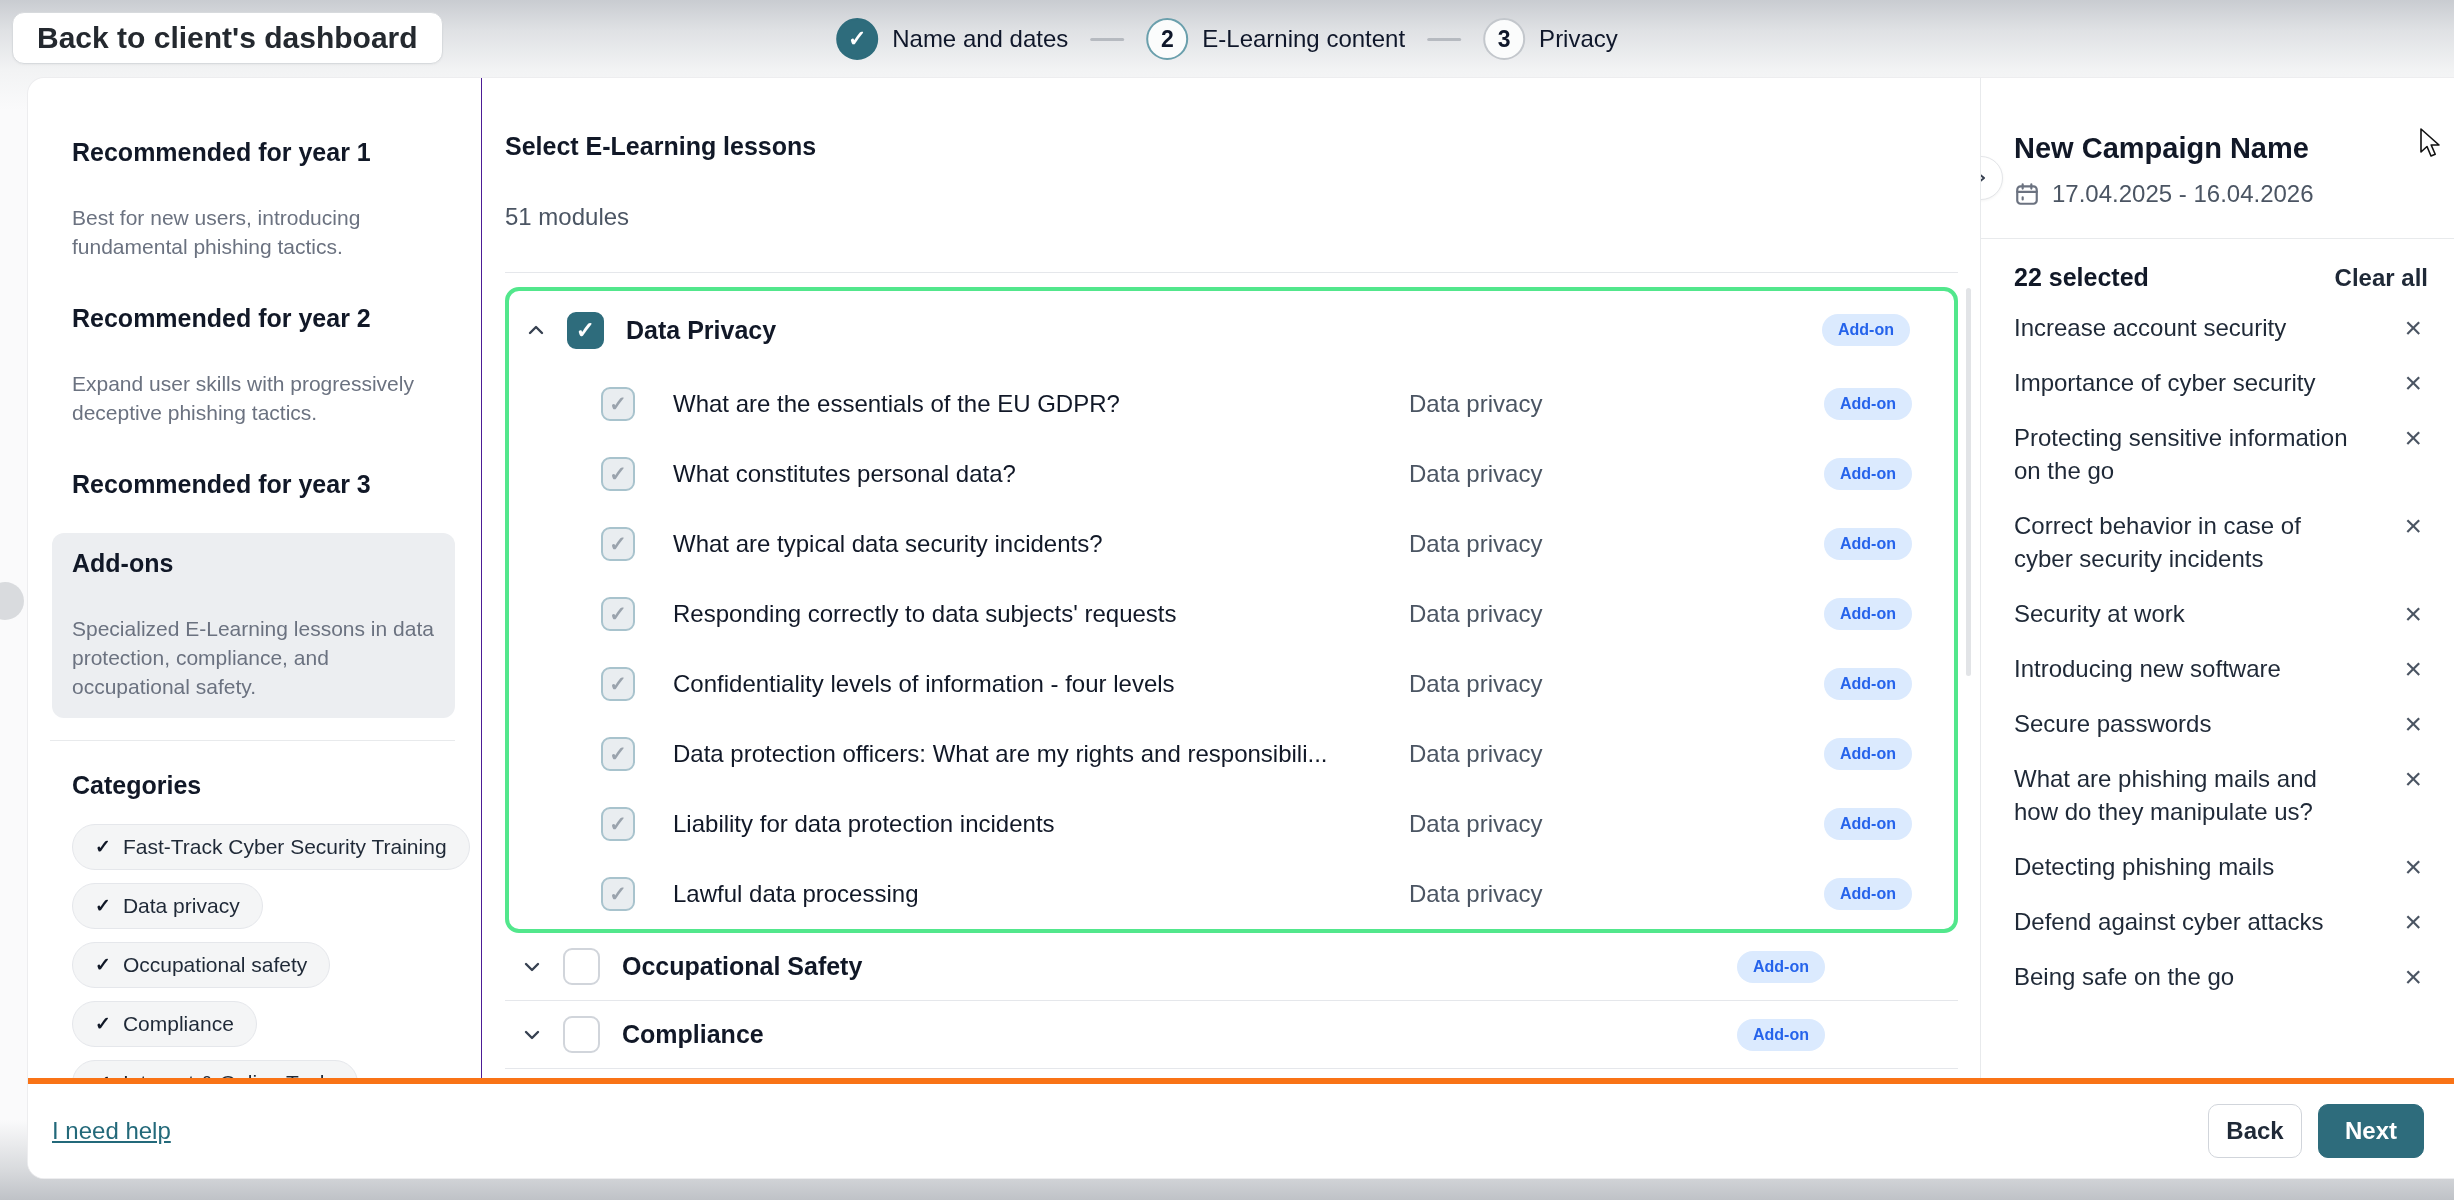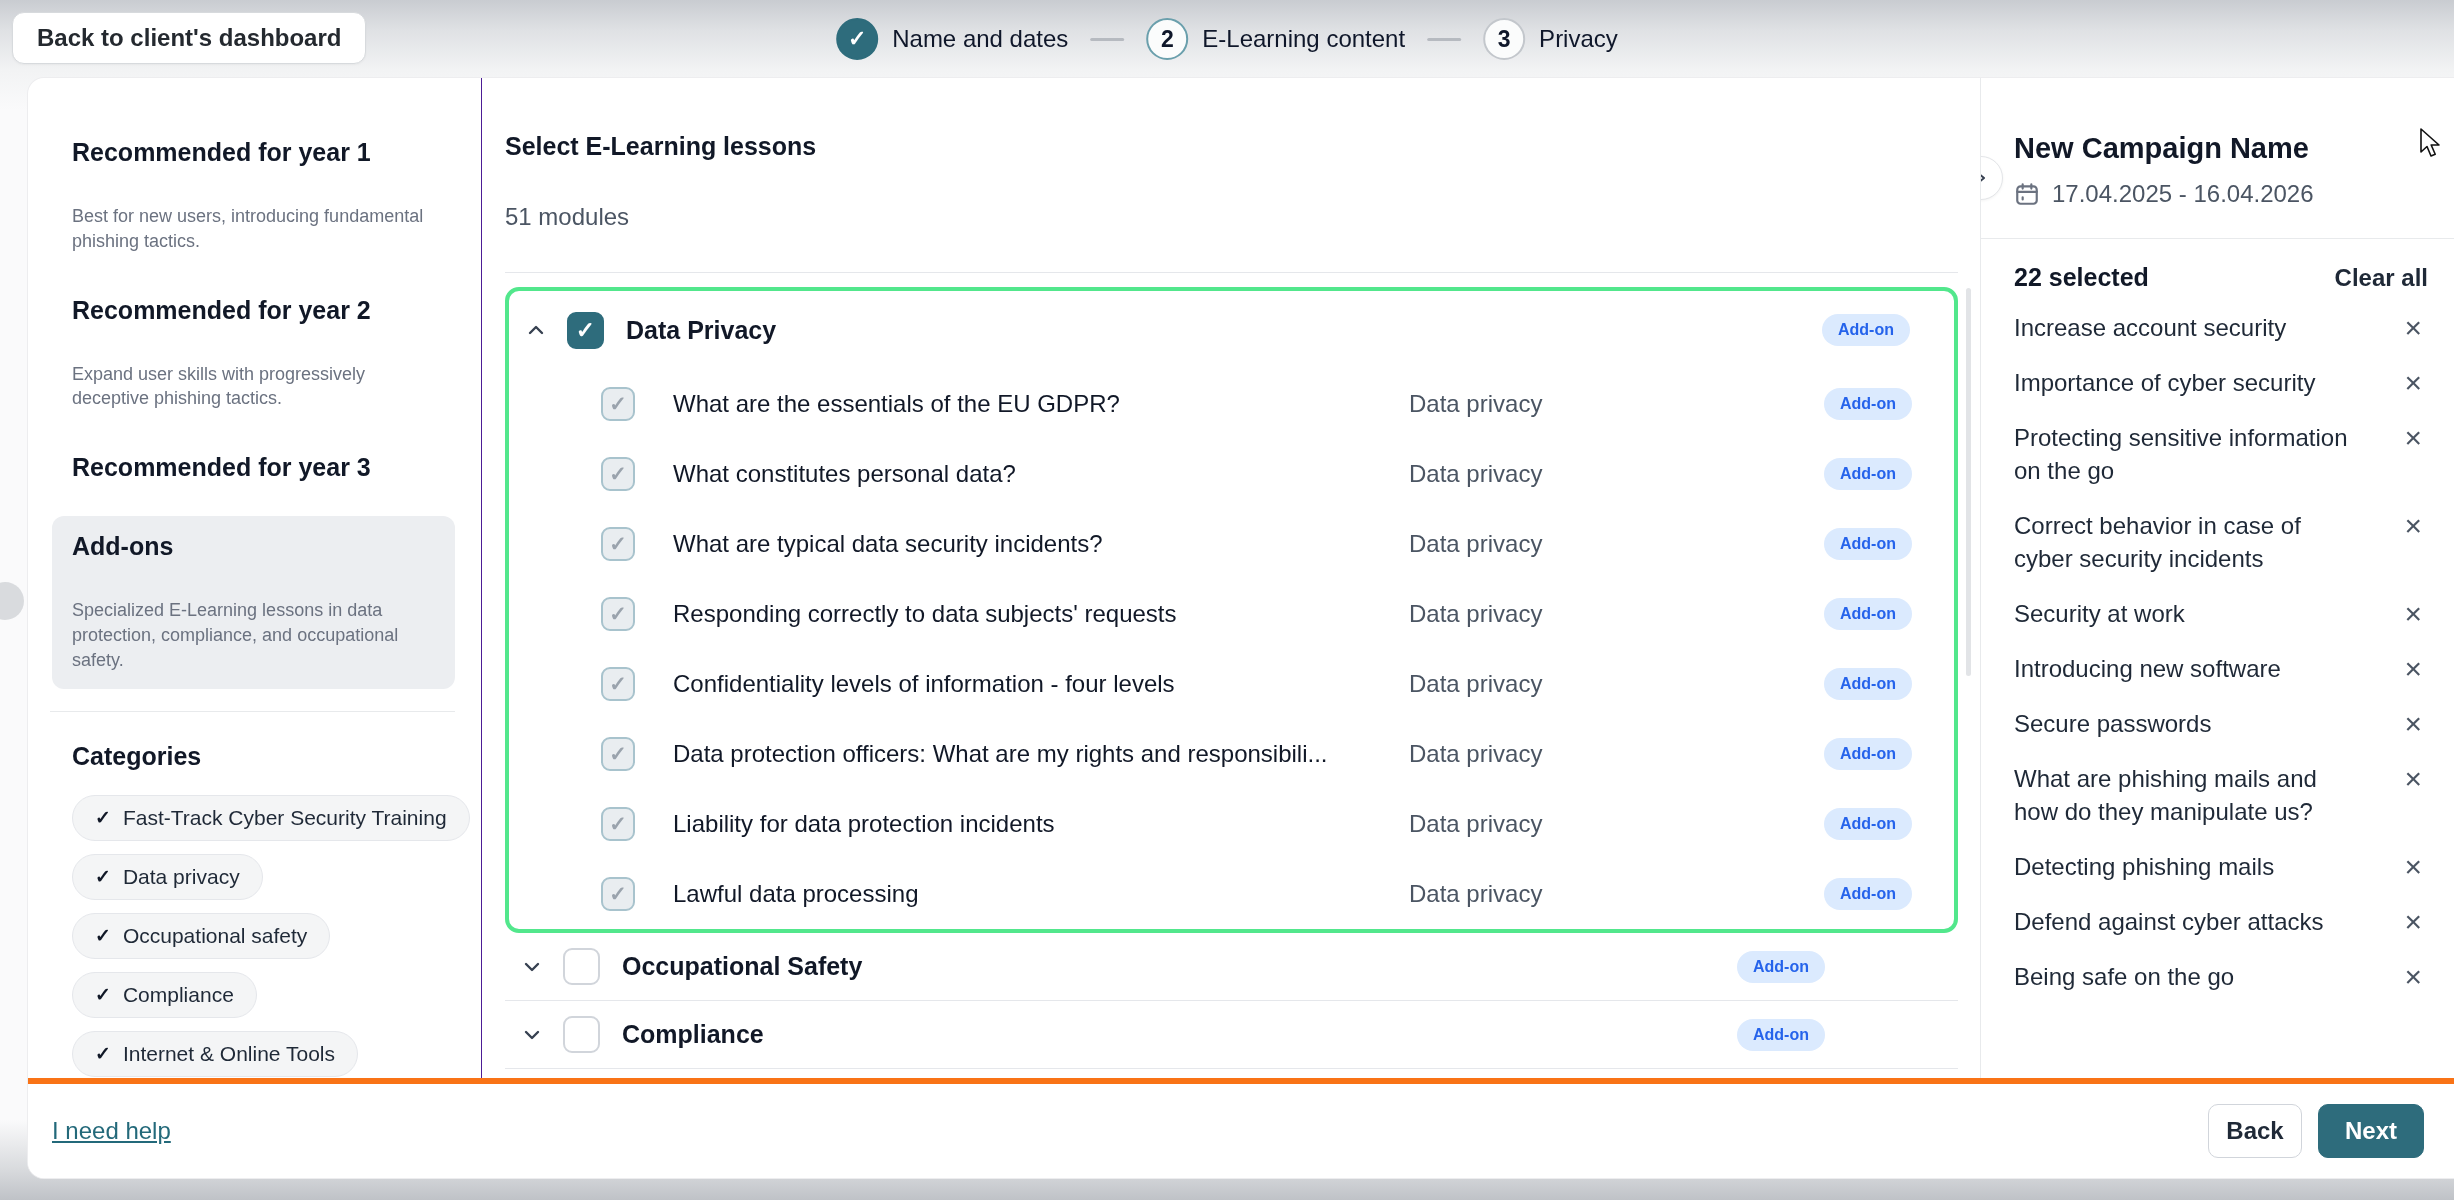--- a/index.html
+++ b/index.html
@@ -12,21 +12,21 @@
   .stage {
     position:relative; width:2454px; height:1200px; overflow:hidden;
     background:linear-gradient(180deg,#c9ccd1 0px,#dfe1e4 30px,#f2f3f4 70px,#fafafb 110px,#fafafb 1120px,#d8dadd 1170px,#bfc2c7 1200px);
   }
 
   
   .topbar { position:absolute; top:0; left:0; right:0; height:78px; }
   .back-btn {
     position:absolute; left:12px; top:12px; height:52px; padding:0 24px;
     background:#fff; border:1px solid #d7dadd; border-radius:12px;
-    font-family:inherit; font-size:24px; font-weight:600; color:#24292f;
+    font-family:inherit; font-size:30px; font-weight:600; color:#24292f;
     display:flex; align-items:center; cursor:pointer;
     box-shadow:0 1px 2px rgba(0,0,0,.04);
   }
   .stepper {
     position:absolute; top:0; left:50%; transform:translateX(-50%);
     height:78px; display:flex; align-items:center; gap:22px; white-space:nowrap;
   }
   .step { display:flex; align-items:center; gap:14px; cursor:pointer; }
   .step-circle {
     width:42px; height:42px; border-radius:50%; display:flex; align-items:center; justify-content:center;
@@ -47,21 +47,21 @@
   }
 
   
   .sidebar {
     position:absolute; left:0; top:0; width:454px; bottom:100px;
     border-right:1px solid #4c1d95; padding:44px 26px 0 24px; overflow:hidden;
   }
   .preset { padding:16px 20px; border-radius:12px; margin-bottom:10px; cursor:pointer; }
   .preset.selected { background:#eceef1; }
   .preset-title { font-size:25px; font-weight:600; color:#111827; margin-bottom:8px; }
-  .preset-desc { font-size:18px; color:#6b7280; line-height:1.38;margin-top:37px; }
+  .preset-desc { font-size:21px; color:#6b7280; line-height:1.38;margin-top:37px; }
   .sidebar-divider { border-top:1px solid #e8eaec; margin:22px 0 30px -2px; }
   .categories-title { font-size:25px; font-weight:700; color:#111827; margin:0 0 24px 20px; }
   .chips { display:flex; flex-direction:column; align-items:flex-start; gap:13px; margin-left:20px; }
   .chip {
     display:inline-flex; align-items:center; gap:12px; height:46px; padding:0 22px;
     background:#f4f5f6; border:1px solid #e5e7eb; border-radius:999px;
     font-size:21px; font-weight:500; color:#1f2937; cursor:pointer; white-space:nowrap;
   }
   .chip .chip-check { font-size:19px; font-weight:700; color:#111827; }
 

